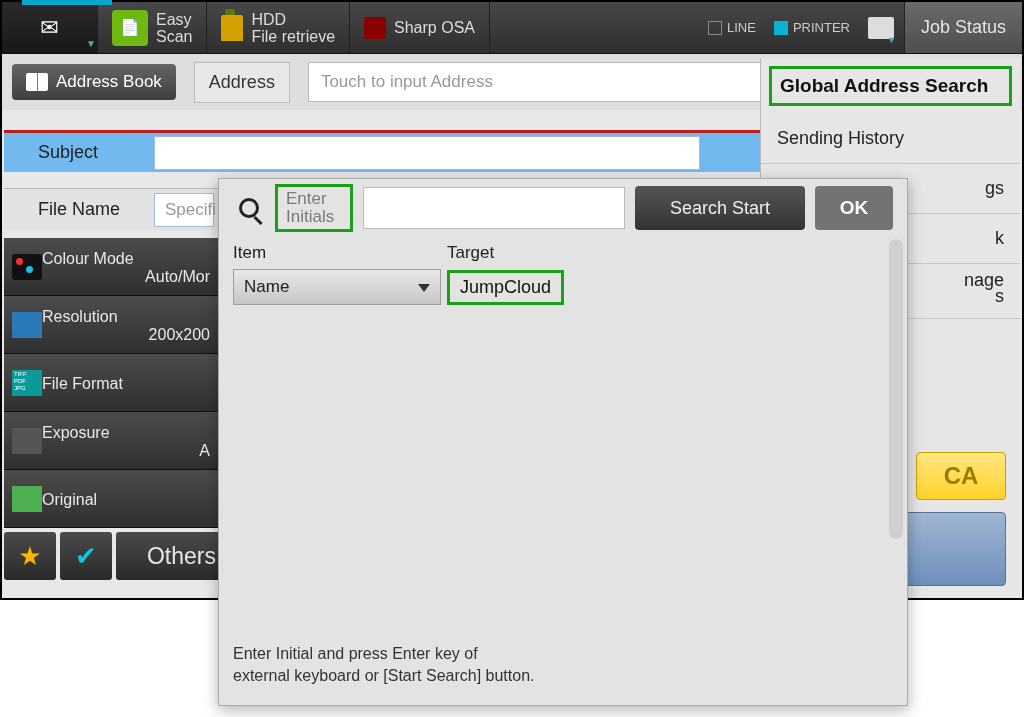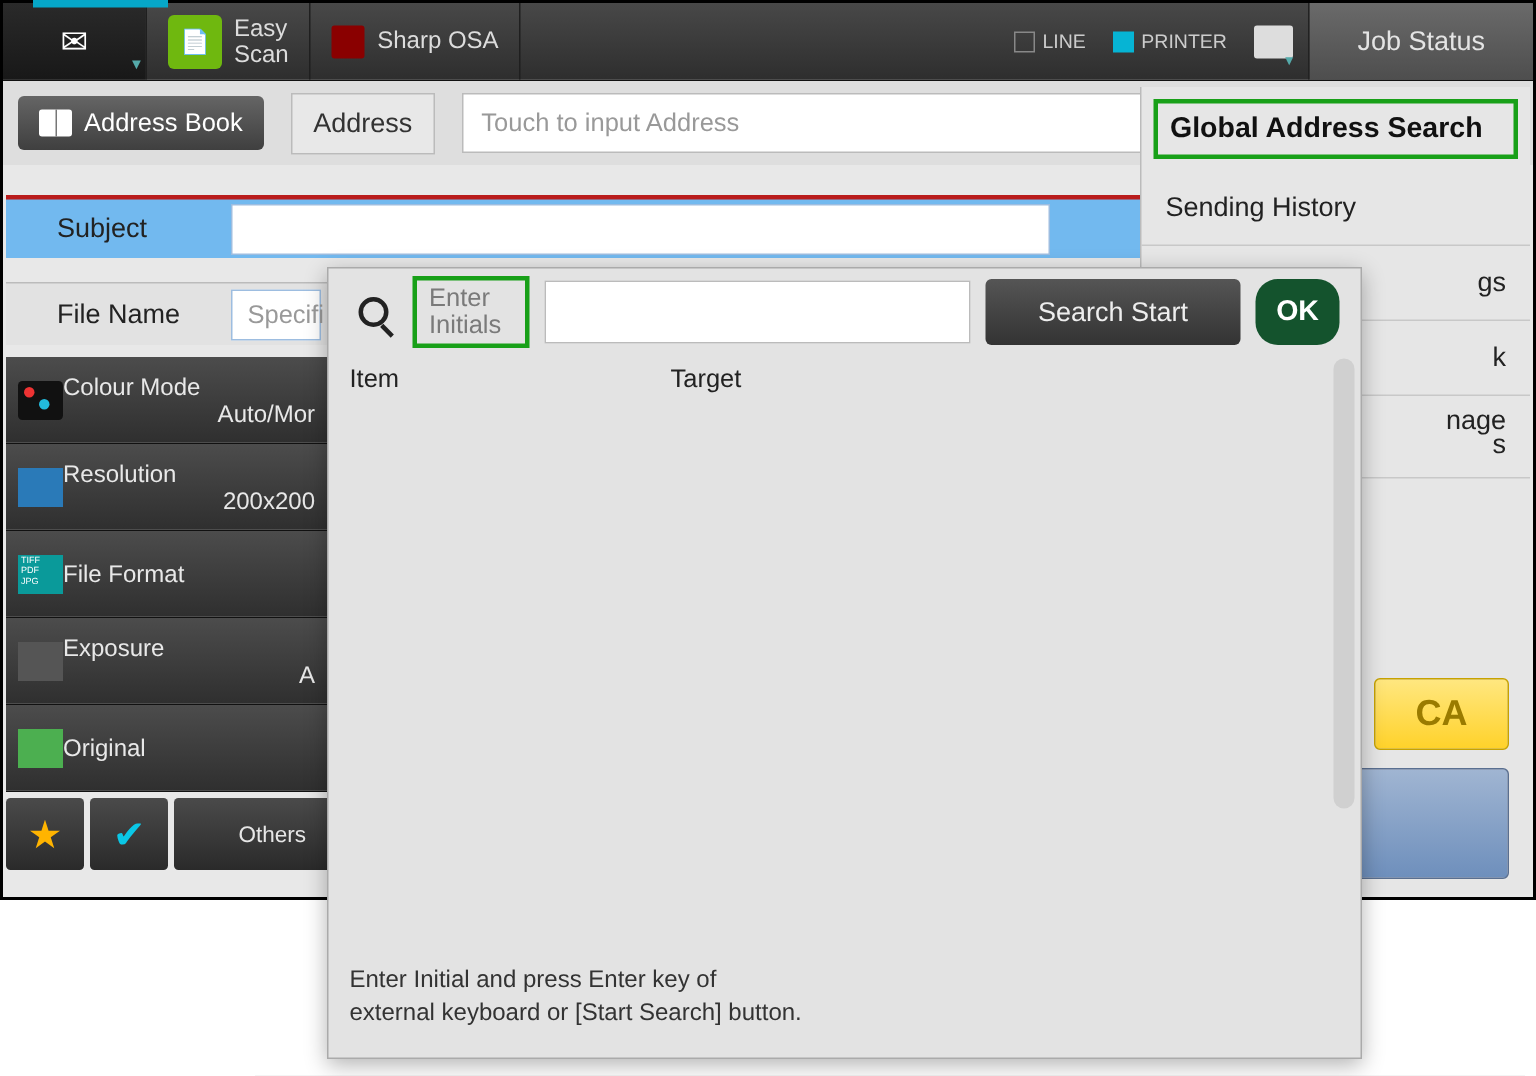--- a/index.html
+++ b/index.html
@@ -13,21 +13,21 @@
   .top-item.dark { background: linear-gradient(#2a2a2a,#181818); }
   .top-icon-box { width:36px; height:36px; border-radius:4px; display:flex; align-items:center; justify-content:center; font-size:18px; }
   .icon-green { background:#6fb80f; }
   .icon-yellow { background:#d4a200; width:22px; height:26px; border-radius:2px 2px 0 0; position:relative;}
   .icon-yellow:before{content:"";position:absolute;top:-6px;left:4px;width:10px;height:6px;background:#5a7a00;border-radius:2px 2px 0 0;}
   .icon-printer { background:#8a0000; width:22px; height:22px; border-radius:2px;}
   .top-status { margin-left:auto; display:flex; align-items:center; gap:18px; padding:0 10px; color:#ccc; font-size:13px;}
   .status-chip { display:flex; align-items:center; gap:5px;}
   .chip-box { width:14px; height:14px; border:1px solid #888;}
   .chip-printer { width:14px; height:14px; background:#06b4d4;}
-  .job-status { background:linear-gradient(#6a6a6a,#4e4e4e); color:#e4e4e4; padding:0 32px; display:flex; align-items:center; font-size:18px; border-left:1px solid #222;}
+  .job-status { background:linear-gradient(#6a6a6a,#4e4e4e); color:#e4e4e4; padding:0 16px; display:flex; align-items:center; font-size:18px; border-left:1px solid #222;}
   
   
   .address-row { height:56px; display:flex; align-items:center; gap:18px; padding:6px 6px 6px 10px; background:#dedede; }
   .addr-book-btn { background:linear-gradient(#656565,#3f3f3f); color:#fff; padding:8px 14px; border-radius:4px; display:flex; align-items:center; gap:8px; font-size:17px; cursor:pointer;}
   .book-icon{width:22px;height:18px;background:#fff;border-radius:2px;position:relative;}
   .book-icon:before{content:"";position:absolute;left:50%;top:0;width:1px;height:100%;background:#777;}
   .addr-label { background:#e8e8e8; border:1px solid #bbb; padding:9px 14px; font-size:18px; color:#333;}
   .addr-input { flex:1; background:#fff; border:1px solid #bbb; padding:9px 12px; font-size:17px; color:#999; }
   .search-btn { width:48px; height:44px; background:linear-gradient(#474747,#232323); border-radius:5px; display:flex; align-items:center; justify-content:center; cursor:pointer;}
   .mag-white{width:18px;height:18px;border:3px solid #fff;border-radius:50%;position:relative;}
@@ -61,31 +61,31 @@
   .ico-colour:after{content:"";position:absolute;left:14px;top:12px;width:7px;height:7px;background:#2bd;border-radius:50%;}
   .ico-res{background:#2a7ab8;}
   .ico-fmt{background:#0a9a9a;}
   .ico-fmt:after{content:"TIFF\A PDF\A JPG";white-space:pre;font-size:6px;color:#fff;position:absolute;left:2px;top:1px;line-height:7px;}
   .ico-orig{background:#4caf50;}
   .ico-exp{background:#555;}
   .bottom-btns{position:absolute; left:2px; top:530px; display:flex; gap:4px;}
   .bb{width:52px;height:48px;background:linear-gradient(#4a4a4a,#2a2a2a);border-radius:3px;display:flex;align-items:center;justify-content:center;cursor:pointer;}
   .star{color:#ffb400;font-size:26px;}
   .check{color:#0ac7e6;font-size:26px;}
-  .others-btn{width:108px;height:48px;background:linear-gradient(#4a4a4a,#2a2a2a);border-radius:3px;color:#e6e6e6;display:flex;align-items:center;justify-content:center;font-size:15px;cursor:pointer;padding-left:23px;}
+  .others-btn{width:108px;height:48px;background:linear-gradient(#4a4a4a,#2a2a2a);border-radius:3px;color:#e6e6e6;display:flex;align-items:center;justify-content:center;font-size:23px;cursor:pointer;padding-left:23px;}
   
   
   .modal { position:absolute; left:218px; top:178px; width:690px; height:528px; background:#e3e3e3; border:1px solid #aaa; box-shadow:0 4px 14px rgba(0,0,0,0.3); z-index:50; }
   .modal-search-row { height:58px; display:flex; align-items:center; gap:10px; padding:8px 14px; }
   .mag-dark{width:20px;height:20px;border:3px solid #222;border-radius:50%;position:relative;margin:0 6px;}
   .mag-dark:after{content:"";position:absolute;right:-7px;bottom:-7px;width:10px;height:3px;background:#222;transform:rotate(45deg);}
   .initials-box{border:3px solid #18a018;padding:3px 8px;color:#7a7a7a;font-size:17px;line-height:18px;width:78px;}
   .search-field{flex:1;height:42px;background:#fff;border:1px solid #bbb;}
   .search-start{width:170px;height:44px;background:linear-gradient(#555,#333);color:#eee;border-radius:4px;display:flex;align-items:center;justify-content:center;font-size:18px;cursor:pointer;}
-  .ok-btn{width:56px;height:44px;background:#14532d;color:#fff;border-radius:15px;display:flex;align-items:center;justify-content:center;font-size:19px;font-weight:700;cursor:pointer;margin-left:auto;}
+  .ok-btn{width:78px;height:44px;background:#737373;color:#fff;border-radius:4px;display:flex;align-items:center;justify-content:center;font-size:19px;font-weight:700;cursor:pointer;margin-left:auto;}
   .modal-headers{display:flex;padding:6px 14px 4px;font-size:17px;color:#222;}
   .mh-item{width:214px;}
   .mh-target{}
   .modal-row{display:flex;align-items:center;padding:0 14px;height:40px;}
   .name-dd{width:208px;height:36px;background:linear-gradient(#e8e8e8,#c6c6c6);border:1px solid #9e9e9e;display:flex;align-items:center;padding:0 10px;font-size:17px;color:#222;cursor:pointer;position:relative;}
   .name-dd:after{content:"";position:absolute;right:10px;top:14px;border-left:6px solid transparent;border-right:6px solid transparent;border-top:8px solid #333;}
   .target-box{margin-left:6px;border:3px solid #18a018;padding:4px 10px;font-size:18px;color:#111;}
   .modal-hint{position:absolute;left:14px;bottom:18px;font-size:16px;color:#333;line-height:22px;}
   .modal-scroll{position:absolute;right:4px;top:60px;width:14px;height:300px;background:#d0d0d0;border-radius:7px;}
   
@@ -102,20 +102,25 @@
       <span style="position:absolute;bottom:4px;left:84px;color:#5aa;font-size:10px;">▼</span>
     </div>
     <div class="top-item">
       <div class="top-icon-box icon-green">
         <span style="color:#fff;font-size:16px;">📄</span>
       </div>
       <span style="white-space:pre-line;line-height:17px;">Easy
 Scan</span>
     </div>
     <div class="top-item">
+      <div class="icon-yellow"></div>
+      <span style="white-space:pre-line;line-height:17px;">HDD
+File retrieve</span>
+    </div>
+    <div class="top-item">
       <div class="icon-printer"></div>
       <span>Sharp OSA</span>
     </div>
     <div class="top-status">
       <div class="status-chip">
         <div class="chip-box"></div>
         <span>LINE</span>
       </div>
       <div class="status-chip">
         <div class="chip-printer"></div>
@@ -210,16 +215,20 @@
     <div class="initials-box" style="white-space:pre-line;">Enter
 Initials</div>
     <div class="search-field"></div>
     <div class="search-start">Search Start</div>
     <div class="ok-btn">OK</div>
   </div>
   <div class="modal-headers">
     <div class="mh-item">Item</div>
     <div class="mh-target">Target</div>
   </div>
+  <div class="modal-row">
+    <div class="name-dd">Name</div>
+    <div class="target-box">JumpCloud</div>
+  </div>
   <div class="modal-scroll"></div>
   <div class="modal-hint" style="white-space:pre-line;">Enter Initial and press Enter key of
 external keyboard or [Start Search] button.</div>
 </div>
 
 </body></html>

